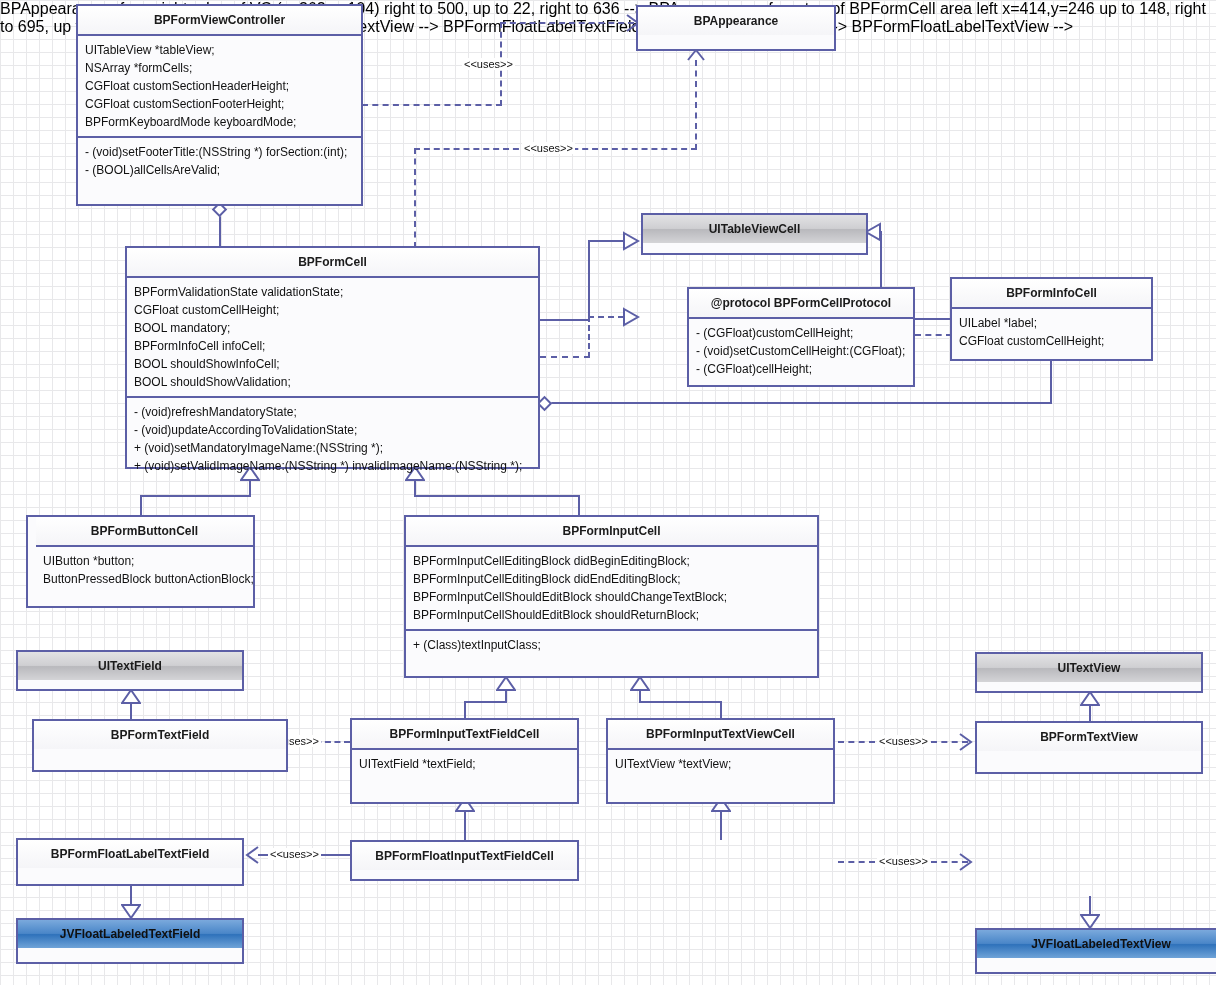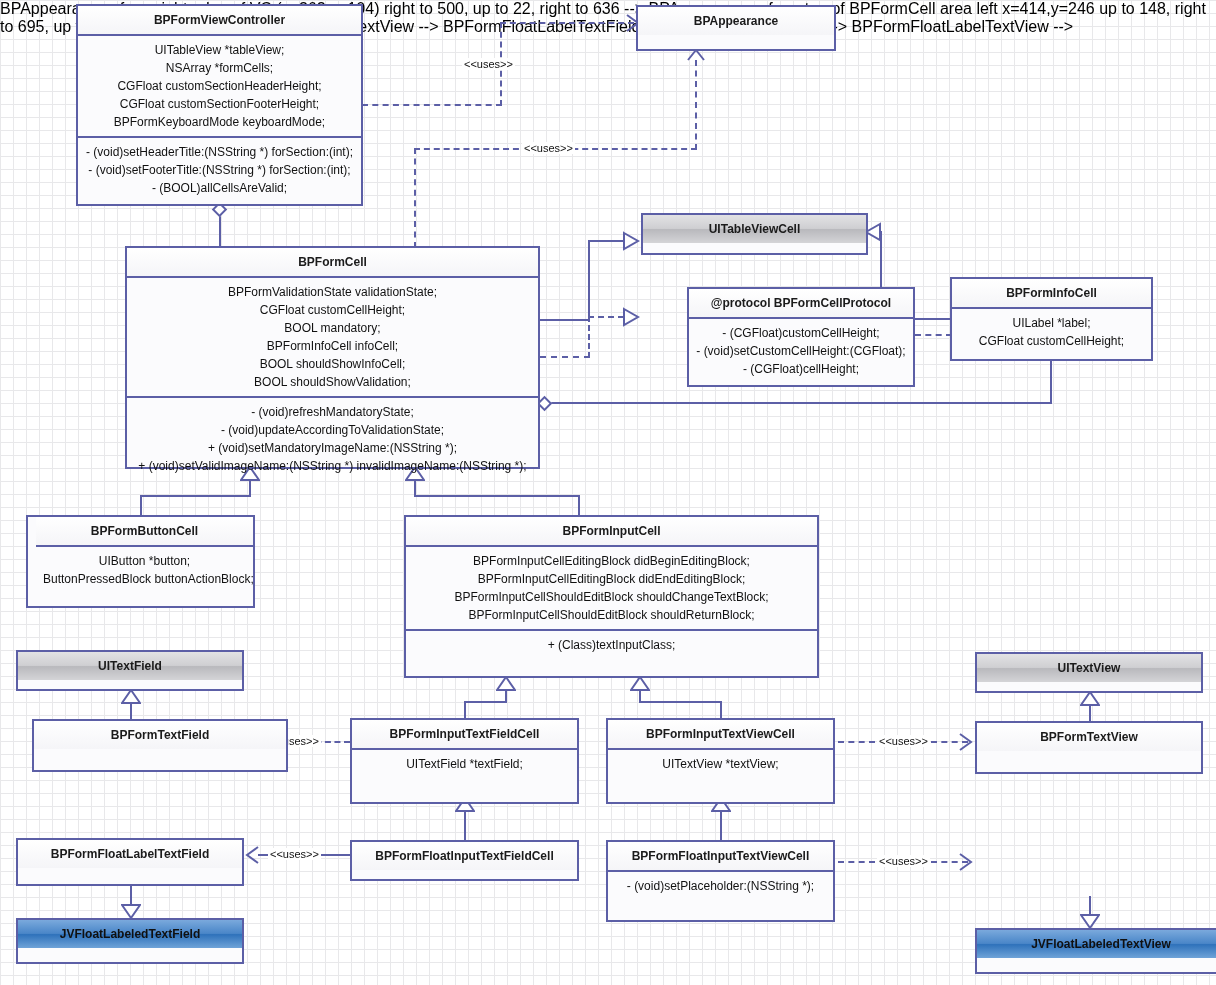--- a/index.html
+++ b/index.html
@@ -37,21 +37,21 @@
     line-height:14px;
     background:linear-gradient(to bottom,#ffffff 0%, #f5f5f8 100%);
   }
   .cls .sep{height:2px;background:#5c5fa6;}
   .cls .body{
     padding:5px 7px 5px 7px;
     font-size:12px;
     color:#111;
     line-height:18px;
   }
-  .cls .body div{white-space:nowrap;text-align:center;}
+  .cls .body div{white-space:nowrap;}
   .sys > .hdr{
     background:linear-gradient(to bottom,#e2e2e4 0%, #cfcfd2 48%, #b9b9bd 52%, #d4d4d7 100%);
   }
   .ext > .hdr{
     background:linear-gradient(to bottom,#7aa9dc 0%, #4a86c8 48%, #2f72bb 52%, #6fa3d8 100%);
     color:#101010;
   }
   
   .ln{position:absolute;background:#5c5fa6;z-index:2;}
   .lnh{height:2px;}
@@ -243,21 +243,20 @@
     <div class="sep"></div>
     <div class="body">
       <div>UITableView *tableView;</div>
       <div>NSArray *formCells;</div>
       <div>CGFloat customSectionHeaderHeight;</div>
       <div>CGFloat customSectionFooterHeight;</div>
       <div>BPFormKeyboardMode keyboardMode;</div>
     </div>
     <div class="sep"></div>
     <div class="body">
-      <div>- (void)setHeaderTitle:(NSString *) forSection:(int);</div>
       <div>- (void)setFooterTitle:(NSString *) forSection:(int);</div>
       <div>- (BOOL)allCellsAreValid;</div>
     </div>
   </div>
 
   <div class="cls" style="left:636px;top:5px;width:200px;height:46px;">
     <div class="hdr">BPAppearance</div>
   </div>
 
   <div class="cls sys" style="left:641px;top:213px;width:227px;height:42px;">
@@ -361,27 +360,20 @@
 
   <div class="cls" style="left:16px;top:838px;width:228px;height:48px;">
     <div class="hdr">BPFormFloatLabelTextField</div>
   </div>
 
 
   <div class="cls" style="left:350px;top:840px;width:229px;height:41px;">
     <div class="hdr">BPFormFloatInputTextFieldCell</div>
   </div>
 
-  <div class="cls" style="left:606px;top:840px;width:229px;height:82px;">
-    <div class="hdr">BPFormFloatInputTextViewCell</div>
-    <div class="sep"></div>
-    <div class="body">
-      <div>- (void)setPlaceholder:(NSString *);</div>
-    </div>
-  </div>
 
   <div class="cls ext" style="left:16px;top:918px;width:228px;height:46px;">
     <div class="hdr">JVFloatLabeledTextField</div>
   </div>
 
   <div class="cls ext" style="left:975px;top:928px;width:252px;height:46px;">
     <div class="hdr">JVFloatLabeledTextView</div>
   </div>
 
 </div>

